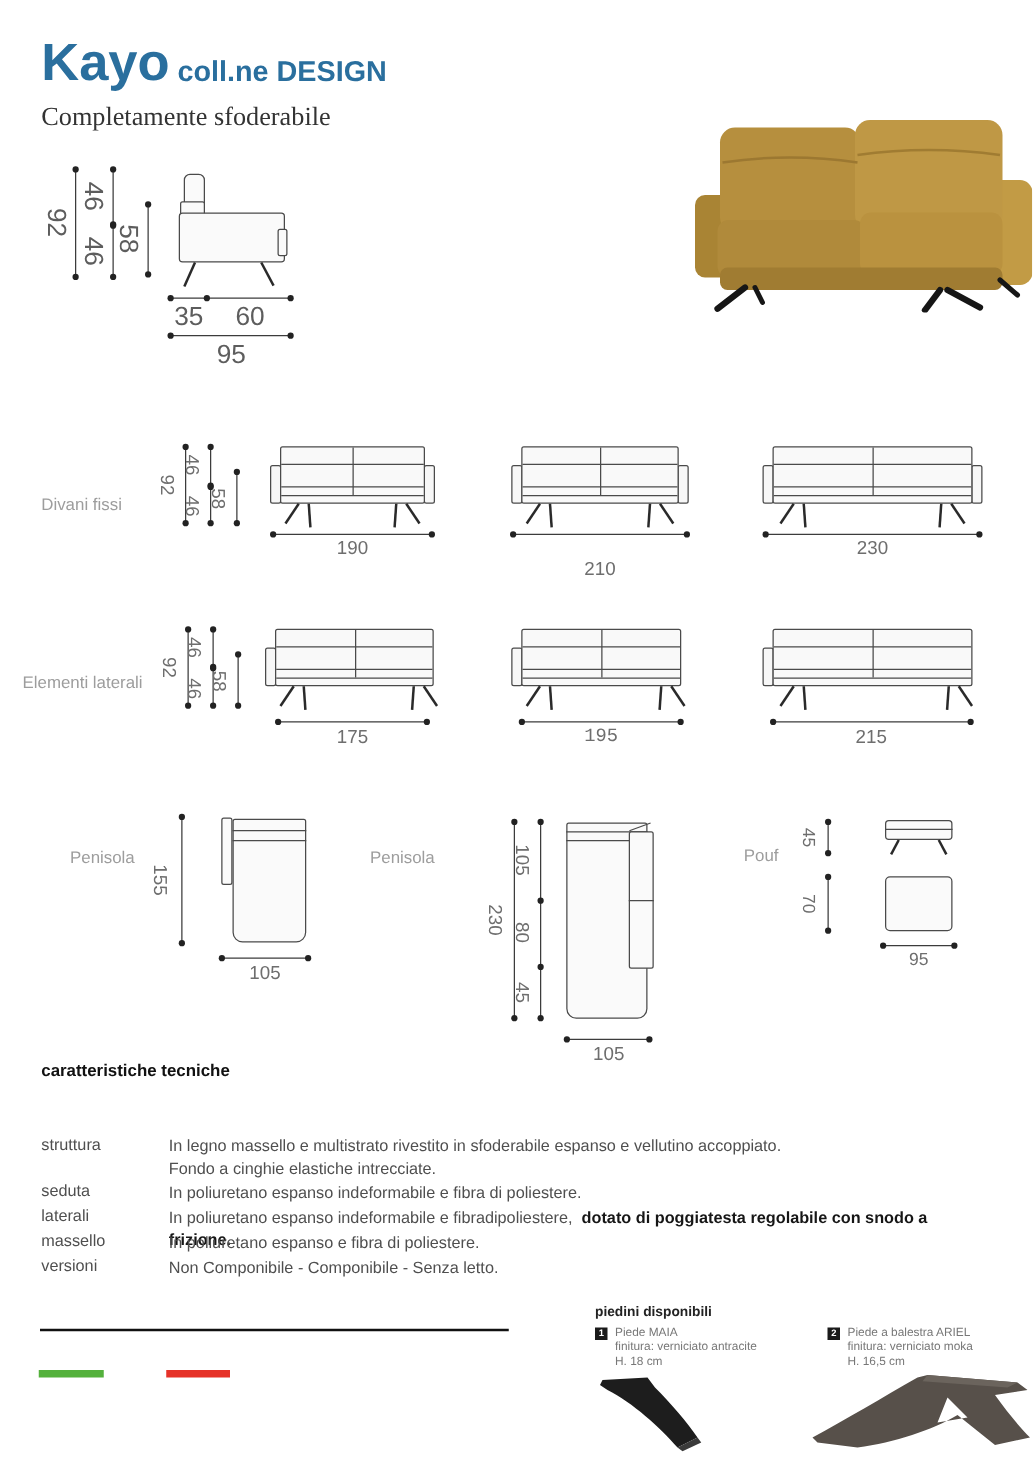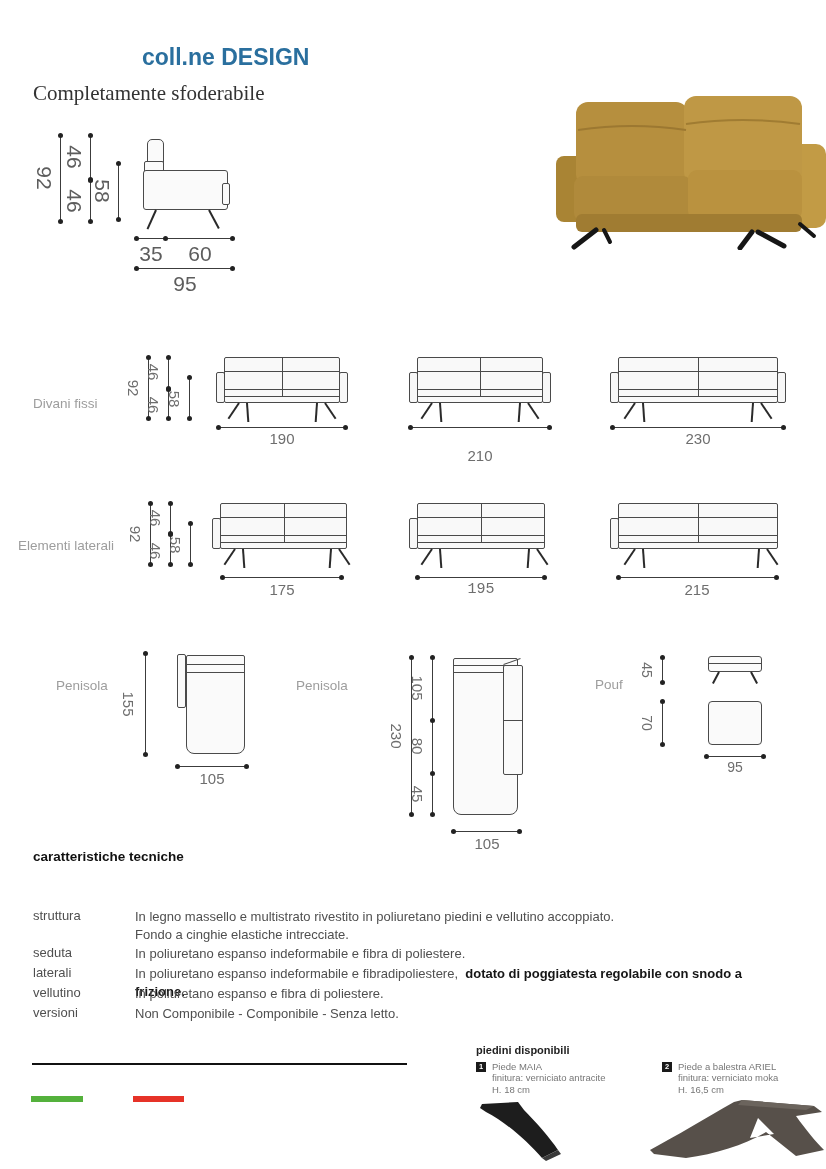--- a/index.html
+++ b/index.html
@@ -58,20 +58,21 @@
   .foot-rule { position:absolute; left:32px; top:1063px; width:375px; height:2px; background:#111; }
   .madein { position:absolute; left:32px; top:1072px; font-size:17px; font-weight:bold; letter-spacing:1.5px; color:#2e2e2e; }
   .flag-green { position:absolute; left:31px; top:1096px; width:52px; height:6px; }
   .flag-red { position:absolute; left:133px; top:1096px; width:51px; height:6px; }
 </style>
 </head>
 <body>
 
 <div id="page">
 
+  <div class="title">Kayo</div>
   <div class="collection">coll.ne DESIGN</div>
   <div class="subtitle">Completamente sfoderabile</div>
 
   <svg style="position:absolute; left:500px; top:60px;" width="326" height="190" viewBox="0 0 326 190">
     <g>
       <rect x="56" y="96" width="44" height="66" rx="8" fill="#a98434"></rect>
       <rect x="268" y="84" width="58" height="84" rx="10" fill="#c29b45"></rect>
       <rect x="76" y="42" width="112" height="84" rx="12" fill="#b68f3e"></rect>
       <rect x="184" y="36" width="118" height="88" rx="12" fill="#bf9845"></rect>
       <path d="M78 70 Q132 62 186 70" stroke="#9c7831" stroke-width="2" fill="none"></path>
@@ -278,32 +279,32 @@
     <div class="dimv" style="left:647px; top:723px; font-size:14px;">70</div>
     <div class="box" style="left:708px; top:701px; width:54px; height:44px; border-radius:4px;"></div>
     <div class="hl" style="left:706px; top:756px; width:58px;"></div>
     <div class="dimh" style="left:735px; top:759px; font-size:14px;">95</div>
   </div>
 
   <div class="tech-h">caratteristiche tecniche</div>
 
   <div class="trow" style="top:908px;">
     <div class="tl">struttura</div>
-    <div class="tv"><span>In legno massello e multistrato rivestito in poliuretano piedini e vellutino accoppiato.</span><br><span>Fondo a cinghie elastiche intrecciate.</span></div>
+    <div class="tv"><span>In legno massello e multistrato rivestito in sfoderabile espanso e vellutino accoppiato.</span><br><span>Fondo a cinghie elastiche intrecciate.</span></div>
   </div>
   <div class="trow" style="top:945px;">
     <div class="tl">seduta</div>
     <div class="tv">In poliuretano espanso indeformabile e fibra di poliestere.</div>
   </div>
   <div class="trow" style="top:965px;">
     <div class="tl">laterali</div>
     <div class="tv"><span>In poliuretano espanso indeformabile e fibradipoliestere,</span>&nbsp; <span class="tbold">dotato di poggiatesta regolabile con snodo a frizione.</span></div>
   </div>
   <div class="trow" style="top:985px;">
-    <div class="tl">vellutino</div>
+    <div class="tl">massello</div>
     <div class="tv">In poliuretano espanso e fibra di poliestere.</div>
   </div>
   <div class="trow" style="top:1005px;">
     <div class="tl">versioni</div>
     <div class="tv">Non Componibile - Componibile - Senza letto.</div>
   </div>
 
   <div class="feet-h" style="left:476px; top:1044px;">piedini disponibili</div>
 
   <div class="foot-item" style="left:476px; top:1061px; width:170px;">

